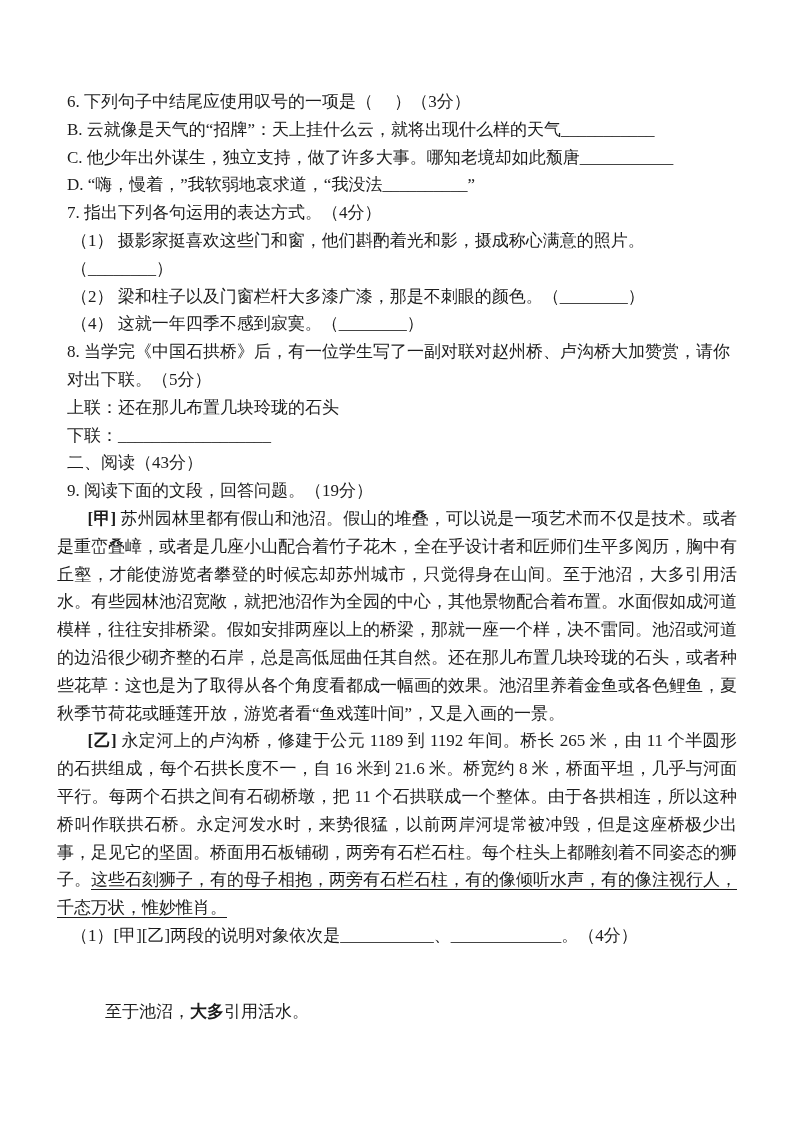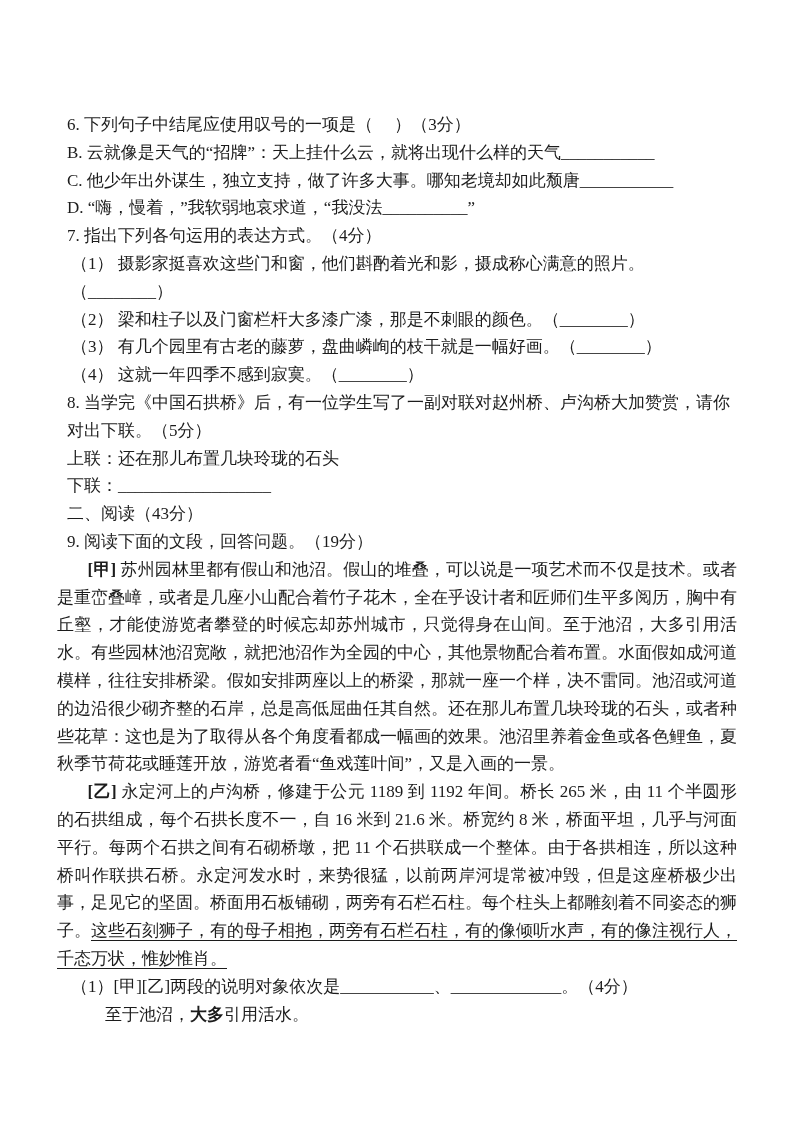--- a/index.html
+++ b/index.html
@@ -2,54 +2,53 @@
 <html><head>
 <meta charset="utf-8">
 <style>
   html, body { margin: 0; padding: 0; background: #ffffff; }
   .page {
     position: relative;
     width: 793px;
     height: 1122px;
     box-sizing: border-box;
     background: #ffffff;
-    padding: 111px 56px 0 57px;
+    padding: 88px 56px 0 57px;
     font-family: "Liberation Serif", "DejaVu Serif", serif;
     font-size: 17px;
     line-height: 27.8px;
     color: #1c1c1c;
     overflow: hidden;
   }
   p { margin: 0; }
   .q { margin-left: 10px; }            
   .sub { margin-left: 14px; }          
   .passage {
     text-align: justify;
     text-indent: 1.8em;
   }
   .tag { font-weight: bold; }
   .underlined { text-decoration: underline; text-underline-offset: 4px; }
-  .quote { padding-left: 38px; margin-left: 10px; }
+  .quote { padding-left: 38px; margin-left: 10px; margin-top: 48px; }
   .bold { font-weight: bold; }
   .blank { letter-spacing: 0; }
 </style>
 </head>
 <body>
 
 <div class="page">
 
   <p class="q">6. 下列句子中结尾应使用叹号的一项是（　 ）（3分）</p>
   <p class="q">B. 云就像是天气的“招牌”：天上挂什么云，就将出现什么样的天气___________</p>
   <p class="q">C. 他少年出外谋生，独立支持，做了许多大事。哪知老境却如此颓唐___________</p>
   <p class="q">D. “嗨，慢着，”我软弱地哀求道，“我没法__________”</p>
 
   <p class="q">7. 指出下列各句运用的表达方式。（4分）</p>
   <p class="q sub">（1） 摄影家挺喜欢这些门和窗，他们斟酌着光和影，摄成称心满意的照片。（________）</p>
   <p class="q sub">（2） 梁和柱子以及门窗栏杆大多漆广漆，那是不刺眼的颜色。（________）</p>
-  <p class="q sub">（3） 有几个园里有古老的藤萝，盘曲嶙峋的枝干就是一幅好画。（________）</p>
   <p class="q sub">（4） 这就一年四季不感到寂寞。（________）</p>
 
   <p class="q">8. 当学完《中国石拱桥》后，有一位学生写了一副对联对赵州桥、卢沟桥大加赞赏，请你对出下联。（5分）</p>
   <p class="q">上联：还在那儿布置几块玲珑的石头</p>
   <p class="q"><span>下联：</span><span class="blank">__________________</span></p>
 
   <p class="q">二、阅读（43分）</p>
   <p class="q">9. 阅读下面的文段，回答问题。（19分）</p>
 
   <p class="passage"><span class="tag">[甲]</span><span> 苏州园林里都有假山和池沼。假山的堆叠，可以说是一项艺术而不仅是技术。或者是重峦叠嶂，或者是几座小山配合着竹子花木，全在乎设计者和匠师们生平多阅历，胸中有丘壑，才能使游览者攀登的时候忘却苏州城市，只觉得身在山间。至于池沼，大多引用活水。有些园林池沼宽敞，就把池沼作为全园的中心，其他景物配合着布置。水面假如成河道模样，往往安排桥梁。假如安排两座以上的桥梁，那就一座一个样，决不雷同。池沼或河道的边沿很少砌齐整的石岸，总是高低屈曲任其自然。还在那儿布置几块玲珑的石头，或者种些花草：这也是为了取得从各个角度看都成一幅画的效果。池沼里养着金鱼或各色鲤鱼，夏秋季节荷花或睡莲开放，游览者看“鱼戏莲叶间”，又是入画的一景。</span></p>

